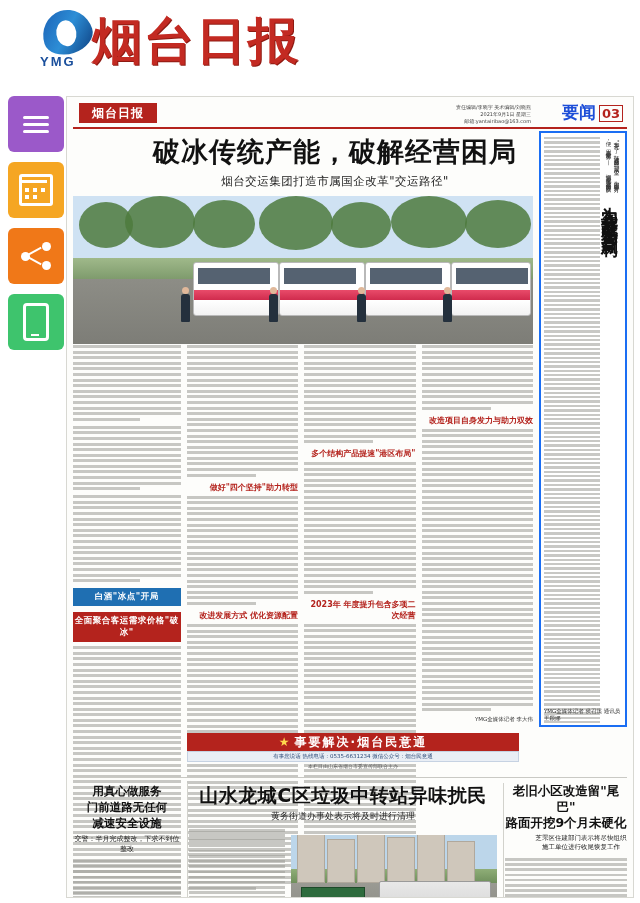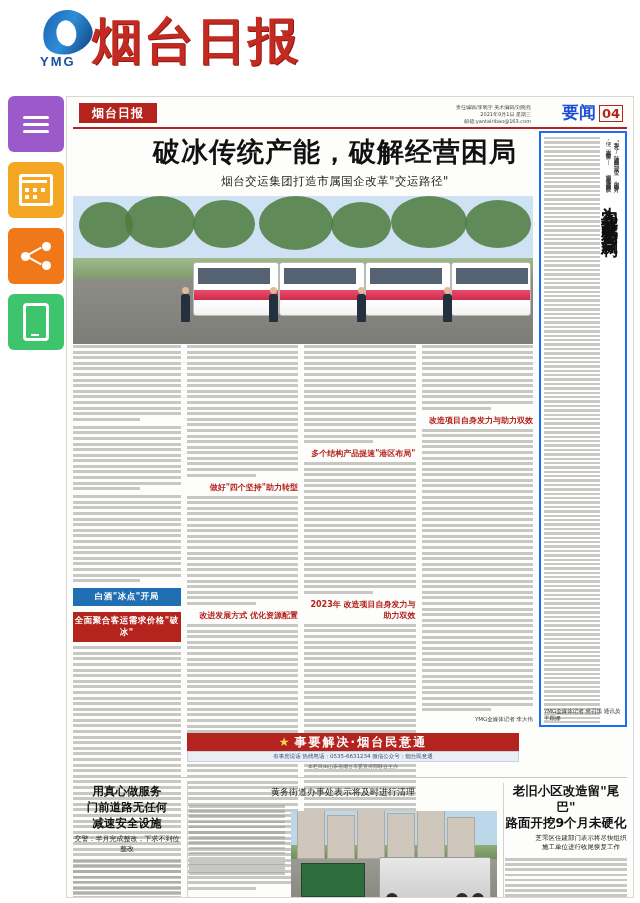--- a/index.html
+++ b/index.html
@@ -538,21 +538,21 @@
 
   <div class="page-head">
     <div class="mini-logo">烟台日报</div>
     <div class="head-meta">
       <div>责任编辑/李晓宇 美术编辑/刘晓燕</div>
       <div>2021年9月1日 星期三</div>
       <div>邮箱:yantairibao@163.com</div>
     </div>
     <div class="head-section">
       <div class="sec-name">要闻</div>
-      <div class="sec-num">04</div>
+      <div class="sec-num">03</div>
     </div>
   </div>
 
   <div class="top-block">
     <div class="headline-main">破冰传统产能，破解经营困局</div>
     <div class="subhead-main">烟台交运集团打造市属国企改革"交运路径"</div>
     <div class="photo-main">
       <div class="tree" style="left:6px; top:6px; width:54px; height:46px;"></div>
       <div class="tree" style="left:52px; top:0px; width:70px; height:52px;"></div>
       <div class="tree" style="left:120px; top:4px; width:62px; height:48px;"></div>
@@ -820,21 +820,21 @@
         <div class="faux-line"></div>
           <div class="faux-line"></div>
           <div class="faux-line"></div>
         <div class="faux-line"></div>
           <div class="faux-line"></div>
           <div class="faux-line"></div>
         <div class="faux-line"></div>
           <div class="faux-line"></div>
           <div class="faux-line short"></div>
       </div>
-      <div class="sub-head-red">2023年 改造项目自身发力与助力双效</div>
+      <div class="sub-head-red">2023年 年度提升包含多项二次经营</div>
       <div class="faux-par">
         <div class="faux-line"></div>
           <div class="faux-line"></div>
           <div class="faux-line"></div>
         <div class="faux-line"></div>
           <div class="faux-line"></div>
           <div class="faux-line"></div>
         <div class="faux-line"></div>
           <div class="faux-line"></div>
           <div class="faux-line"></div>
@@ -1112,20 +1112,21 @@
           <div class="faux-line" style="height:2.6px;"></div>
         <div class="faux-line" style="height:2.6px;"></div>
           <div class="faux-line" style="height:2.6px;"></div>
         <div class="faux-line" style="height:2.6px;"></div>
           <div class="faux-line" style="height:2.6px;"></div>
 
       </div>
     </div>
 
     <div class="b-mid">
+      <div class="b-head-big">山水龙城C区垃圾中转站异味扰民</div>
       <div class="b-sub">黄务街道办事处表示将及时进行清理</div>
       <div style="display:flex; gap:6px; margin-top:6px;">
         <div style="width:96px;">
           <div class="faux-line" style="height:2.6px;"></div>
             <div class="faux-line" style="height:2.6px;"></div>
           <div class="faux-line" style="height:2.6px;"></div>
             <div class="faux-line" style="height:2.6px;"></div>
           <div class="faux-line" style="height:2.6px;"></div>
             <div class="faux-line" style="height:2.6px;"></div>
           <div class="faux-line" style="height:2.6px;"></div>

